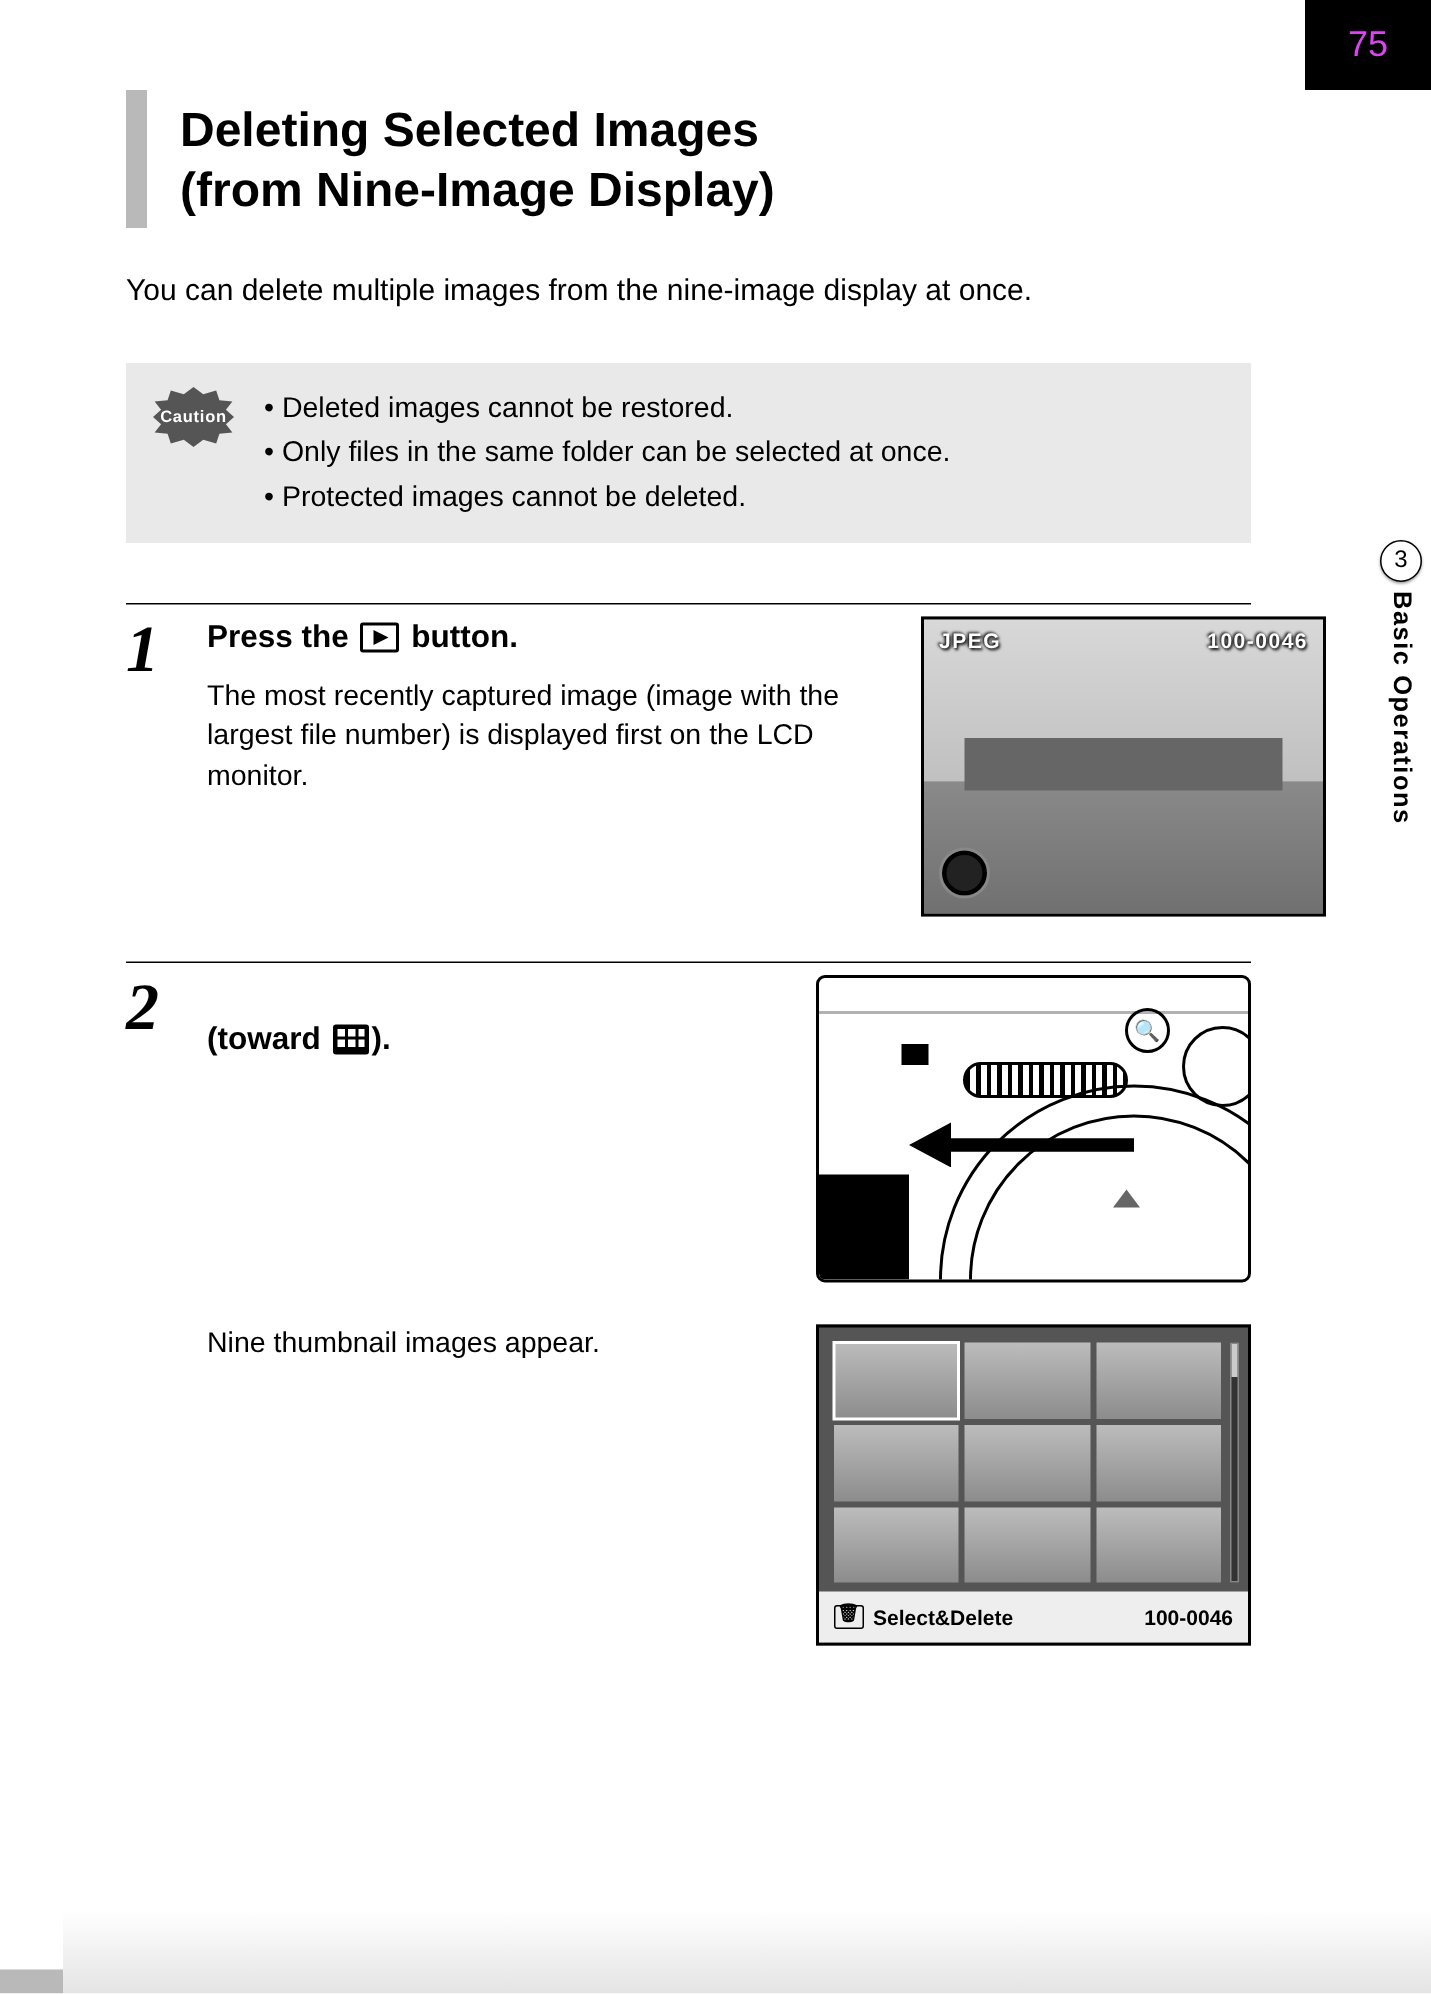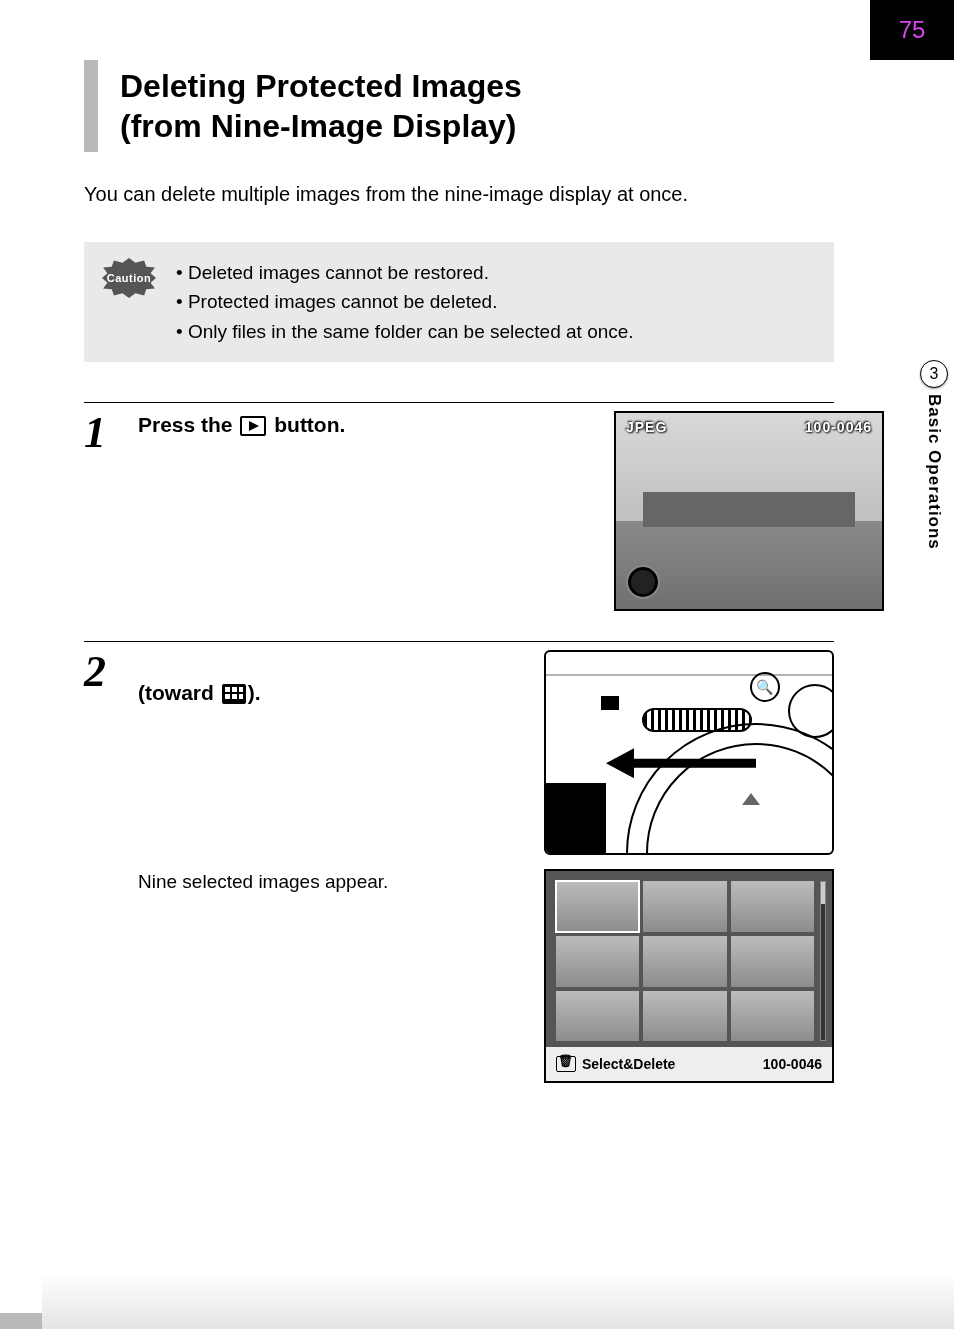--- a/index.html
+++ b/index.html
@@ -13,21 +13,21 @@
   .title-row { display: flex; align-items: stretch; margin-bottom: 28px; }
   .title-bar { width: 14px; background: #b9b9b9; margin-right: 22px; }
   .title-text { font-size: 32px; font-weight: bold; line-height: 1.25; padding: 6px 0; }
   .intro { font-size: 20px; margin-bottom: 34px; line-height: 1.4; }
   .caution-box { background: #e9e9e9; padding: 16px 2px 16px 18px; display: flex; gap: 20px; align-items: flex-start; margin-bottom: 40px; }
   .caution-burst { width: 54px; height: 40px; background: #555; position: relative; display: flex; align-items: center; justify-content: center; color: #fff; font-size: 11px; font-weight: bold; letter-spacing: .5px; clip-path: polygon(50% 0%, 62% 12%, 78% 6%, 82% 22%, 98% 24%, 90% 38%, 100% 50%, 90% 62%, 98% 76%, 82% 78%, 78% 94%, 62% 88%, 50% 100%, 38% 88%, 22% 94%, 18% 78%, 2% 76%, 10% 62%, 0% 50%, 10% 38%, 2% 24%, 18% 22%, 22% 6%, 38% 12%); flex-shrink: 0; }
   .caution-list { list-style: none; font-size: 19px; line-height: 1.55; }
   .caution-list li::before { content: "• "; }
   .step { margin-bottom: 30px; border-top: 1px solid #000; padding-top: 8px; display: flex; gap: 18px; }
   .step-num { font-family: "Times New Roman", serif; font-style: italic; font-weight: bold; font-size: 44px; width: 36px; flex-shrink: 0; line-height: 1; }
-  .step-body { flex: 1; display: flex; }
+  .step-body { flex: 1; display: flex; gap: 14px; }
   .step-text-col { flex: 1; }
   .step-heading { font-size: 21px; font-weight: bold; line-height: 1.35; margin-bottom: 12px; }
   .step-desc { font-size: 19px; line-height: 1.4; margin-bottom: 12px; }
   .play-icon { display: inline-block; vertical-align: -4px; width: 26px; height: 20px; border: 2px solid #000; border-radius: 2px; position: relative; margin: 0 2px; }
   .play-icon::after { content: ""; position: absolute; left: 7px; top: 3px; width: 0; height: 0; border-left: 10px solid #000; border-top: 5px solid transparent; border-bottom: 5px solid transparent; }
   .grid-icon { display: inline-block; vertical-align: -4px; width: 24px; height: 20px; background: #000; border-radius: 2px; position: relative; margin: 0 2px; }
   .grid-icon::before { content: ""; position: absolute; inset: 3px; background:
     linear-gradient(#fff,#fff) 0 0/5px 5px no-repeat,
     linear-gradient(#fff,#fff) 7px 0/5px 5px no-repeat,
     linear-gradient(#fff,#fff) 14px 0/5px 5px no-repeat,
@@ -79,43 +79,44 @@
   <div class="side-tab">
     <div class="chapter-circle">3</div>
     <div class="chapter-label">Basic Operations</div>
   </div>
 
   <div class="content">
 
     <div class="title-row">
       <div class="title-bar"></div>
       <div class="title-text">
-        <span>Deleting Protected Images</span><br>
+        <span>Deleting Selected Images</span><br>
         <span>(from Nine-Image Display)</span>
       </div>
     </div>
 
     <p class="intro">You can delete multiple images from the nine-image display at once.</p>
 
     <div class="caution-box">
       <div class="caution-burst">Caution</div>
       <ul class="caution-list">
         <li>Deleted images cannot be restored.</li>
+        <li>Only files in the same folder can be selected at once.</li>
         <li>Protected images cannot be deleted.</li>
-        <li>Only files in the same folder can be selected at once.</li>
       </ul>
     </div>
 
     <div class="step">
       <div class="step-num">1</div>
       <div class="step-body">
         <div class="step-text-col">
           <div class="step-heading">
             <span>Press the </span><span class="play-icon"></span><span> button.</span>
           </div>
+          <p class="step-desc">The most recently captured image (image with the largest file number) is displayed first on the LCD monitor.</p>
         </div>
         <div class="figure">
           <div class="lcd-frame">
             <div class="lcd-sky"></div>
             <div class="lcd-ground"></div>
             <div class="lcd-building"></div>
             <div class="lcd-top">
               <span class="lcd-label">JPEG</span>
               <span class="lcd-label">100-0046</span>
             </div>
@@ -146,21 +147,21 @@
               <div class="dial-base"></div>
               <div class="dial-arc1"></div>
               <div class="dial-arc2"></div>
               <div class="dial-tri"></div>
             </div>
           </div>
         </div>
 
         <div class="step2-lower">
           <div class="step-text-col">
-            <p class="step-desc">Nine selected images appear.</p>
+            <p class="step-desc">Nine thumbnail images appear.</p>
           </div>
           <div class="figure" style="width:290px;">
             <div class="thumb-figure">
               <div class="thumb-grid">
                 <div class="thumb-cell sel"></div>
                 <div class="thumb-cell"></div>
                 <div class="thumb-cell"></div>
                 <div class="thumb-cell"></div>
                 <div class="thumb-cell"></div>
                 <div class="thumb-cell"></div>

